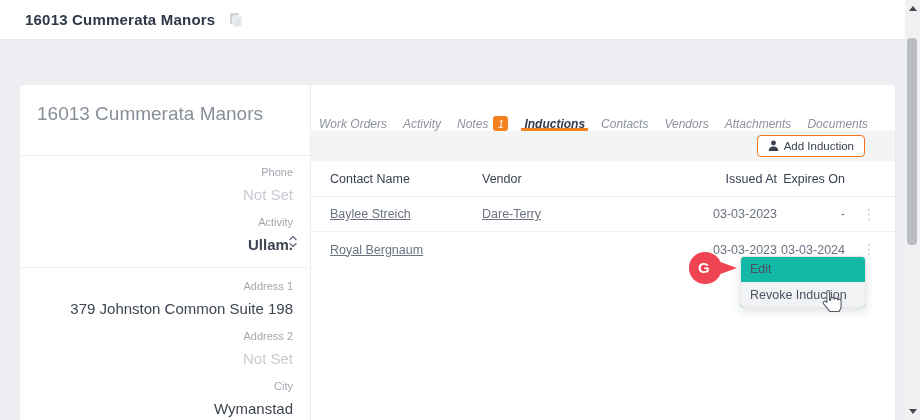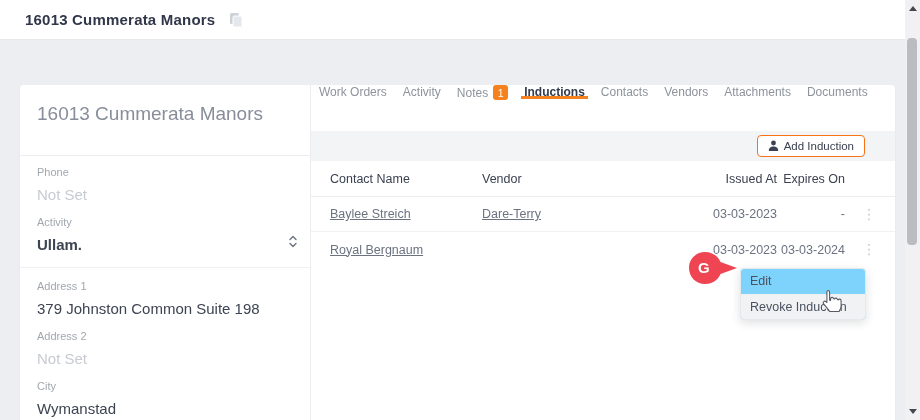--- a/index.html
+++ b/index.html
@@ -13,32 +13,32 @@
   .copy-ic { margin-left:12px; cursor:pointer; display:inline-flex; }
 
   
   .card { position:absolute; left:20px; top:85px; width:875px; height:335px; background:#ffffff;
     border-radius:4px 4px 0 0; box-shadow:0 1px 2px rgba(20,24,40,.05); display:flex; }
 
   
   .panel { width:291px; border-right:1px solid #ededf0; flex:none; }
   .panel-title { font-size:19px; color:#878e9a; padding:18px 17px 0 17px; height:70px; }
   .panel-fields { border-top:1px solid #ededf0; padding:10px 17px 0 17px; }
-  .field { margin-bottom:13px; }
+  .field { margin-bottom:13px;text-align:right; }
   .field .lbl { font-size:11px; color:#a2a7af; margin-bottom:8px; }
   .field .val { font-size:15px; color:#3d4452; }
   .field .val.muted { color:#c7cbd1; }
   .field.select-field { position:relative; border-bottom:1px solid #f0f1f4; margin:0 -17px 12px -17px;
     padding:0 17px 14px 17px; }
   .field.select-field .val { font-weight:700; }
   .sel-chevrons { position:absolute; right:12px; top:18px; cursor:pointer; }
 
   
   .content { flex:1; display:flex; flex-direction:column; min-width:0; }
-  .tabs { height:46px; display:flex; align-items:flex-start; overflow:hidden; white-space:nowrap; }
+  .tabs { height:46px; display:flex; align-items:flex-end; overflow:hidden; white-space:nowrap;font-style:italic; }
   .tab { display:flex; align-items:center; padding:0 8px; font-size:12px; color:#8d929c;
     cursor:pointer; position:relative; flex:none; }
   .tab.active { color:#333c4e; font-weight:700; }
   .tab.active .underline { position:absolute; left:5px; right:5px; bottom:0; height:3px; background:#f5821f; }
   .badge { margin-left:5px; min-width:15px; height:15px; background:#f5821f; color:#fff; border-radius:3px;
     font-size:10.5px; display:inline-flex; align-items:center; justify-content:center; padding:0 3px; }
 
   .toolbar { height:30px; background:#f3f4f6; display:flex; align-items:center; justify-content:flex-end;
     padding-right:30px; flex:none; }
   .add-btn { height:22px; background:#fff; border:1px solid #f97316; border-radius:4px; display:inline-flex;
@@ -52,22 +52,22 @@
   .tbl-data:last-child { border-bottom:none; }
   .c-contact { width:152px; flex:none; }
   .c-vendor { width:195px; flex:none; }
   .c-issued { width:100px; flex:none; text-align:right; }
   .c-expires { width:68px; flex:none; text-align:right; }
   .c-menu { width:31px; flex:none; text-align:right; }
   .cell-link { color:#6b7280; text-decoration:underline; cursor:pointer; }
   .kebab { color:#c5c9cf; font-size:14px; cursor:pointer; line-height:1; display:inline-block; }
 
   
-  .ctx-menu { position:absolute; left:740px; top:256px; width:126px; background:#7dd3fc;
-    border:1px solid #e6e8ec; border-radius:4px; box-shadow:0 3px 10px rgba(31,37,50,.14); z-index:20; overflow:hidden;margin-top:12px; }
+  .ctx-menu { position:absolute; left:740px; top:256px; width:126px; background:#14b8a6;
+    border:1px solid #e6e8ec; border-radius:4px; box-shadow:0 3px 10px rgba(31,37,50,.14); z-index:20; overflow:hidden; }
   .ctx-item { height:25px; line-height:25px; padding-left:9px; font-size:12.5px; color:#4a5160; cursor:pointer; }
   .ctx-item.hl { background:#f1f2f4; border-top:1px solid #eef0f2; }
 
   
   .marker { position:absolute; left:687px; top:251px; z-index:30; }
   .marker-label { position:absolute; left:11px; top:8px; color:#fff; font-size:15px; font-weight:700; }
 
   
   .cursor { position:absolute; left:820px; top:289px; z-index:40; pointer-events:none; }
 

